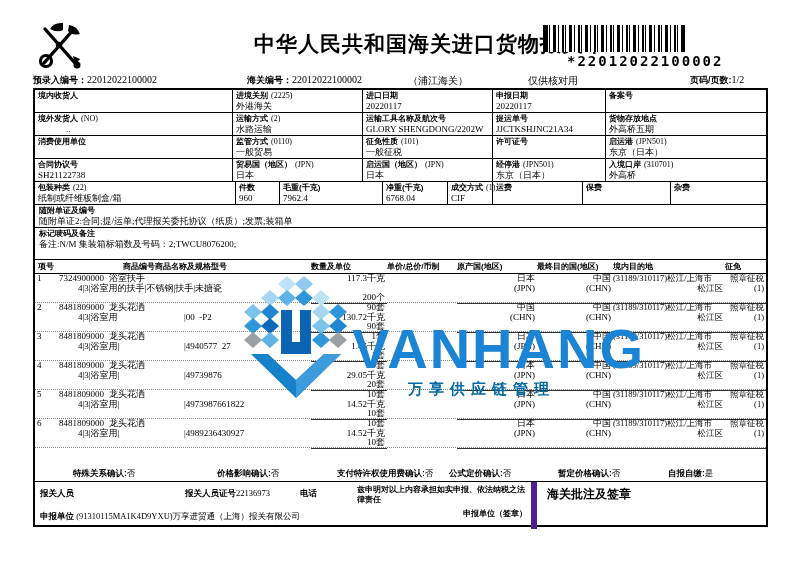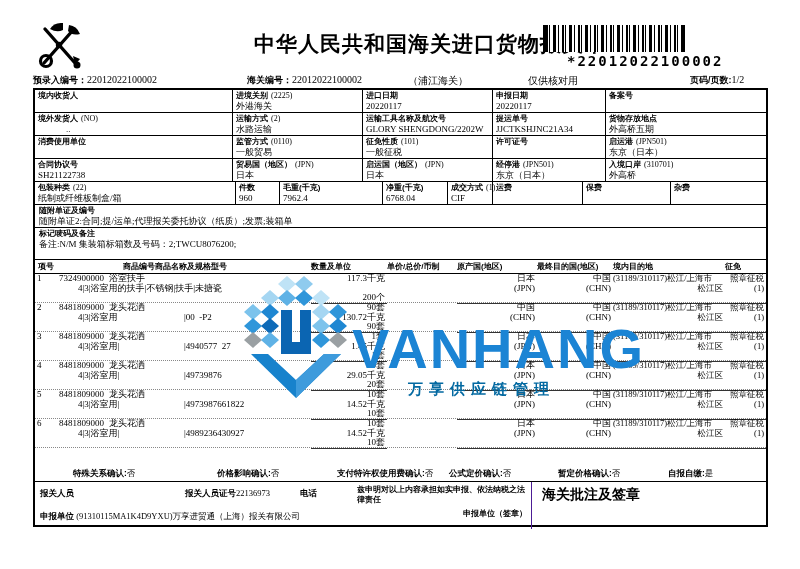--- a/index.html
+++ b/index.html
@@ -68,21 +68,21 @@
   .confrow b{font-family:Liberation Sans, sans-serif;font-size:8.5px}
 
   
   .footrow{height:47px;display:grid;grid-template-columns:1fr 235px}
   .fleft{position:relative;font-size:8.5px}
   .fleft .abs{position:absolute;white-space:nowrap}
   .fleft b{font-family:"Liberation Sans",sans-serif;font-size:8.5px}
   .decl{position:absolute;right:4px;top:3px;width:170px;font-size:8px;line-height:10px;
         font-family:"Liberation Sans",sans-serif;font-weight:bold}
   .decl .sign{text-align:right;margin-top:4px}
-  .fright{border-left:1px solid #4c1d95;padding:4px 16px 0 10px;font-size:14px;font-weight:bold;
+  .fright{border-left:6px solid #4c1d95;padding:4px 16px 0 10px;font-size:12px;font-weight:bold;
           font-family:"Liberation Sans",sans-serif}
 
   
   .wm{position:absolute;left:0;top:0;width:800px;height:474px;pointer-events:none;z-index:6}
   .wm-logo{position:absolute;left:243px;top:276px}
   .wm-text{position:absolute;left:352px;top:316px;font-size:56px;font-weight:bold;
            font-family:"Liberation Sans","DejaVu Sans",sans-serif;letter-spacing:2px;
            color:#1b84d4}
   .wm-sub{position:absolute;left:408px;top:380px;font-size:15px;letter-spacing:6px;
           color:#0369a1;font-weight:bold;font-family:"Liberation Sans",sans-serif}

